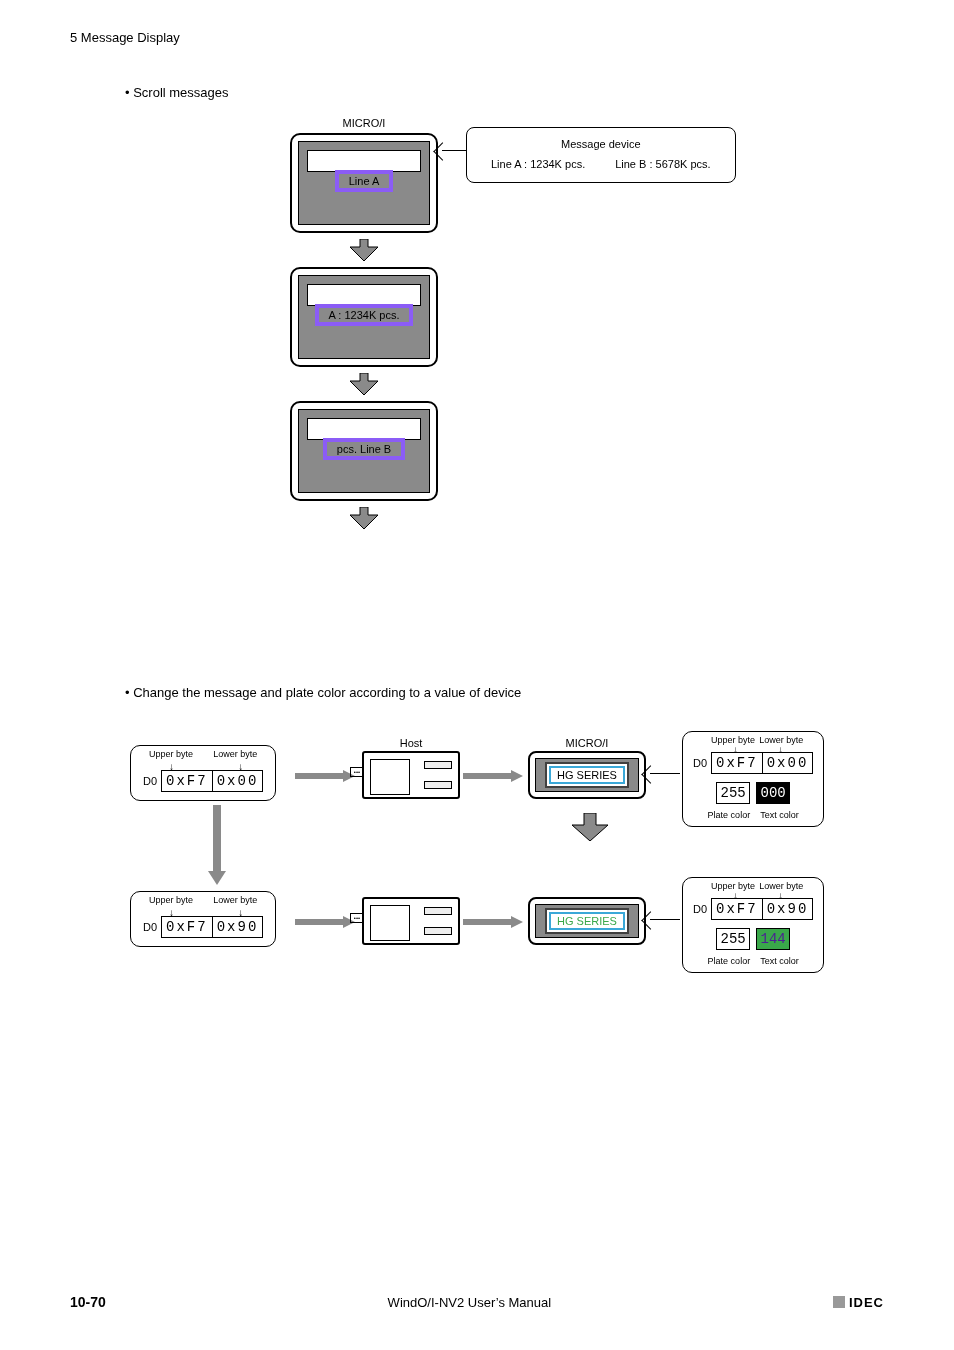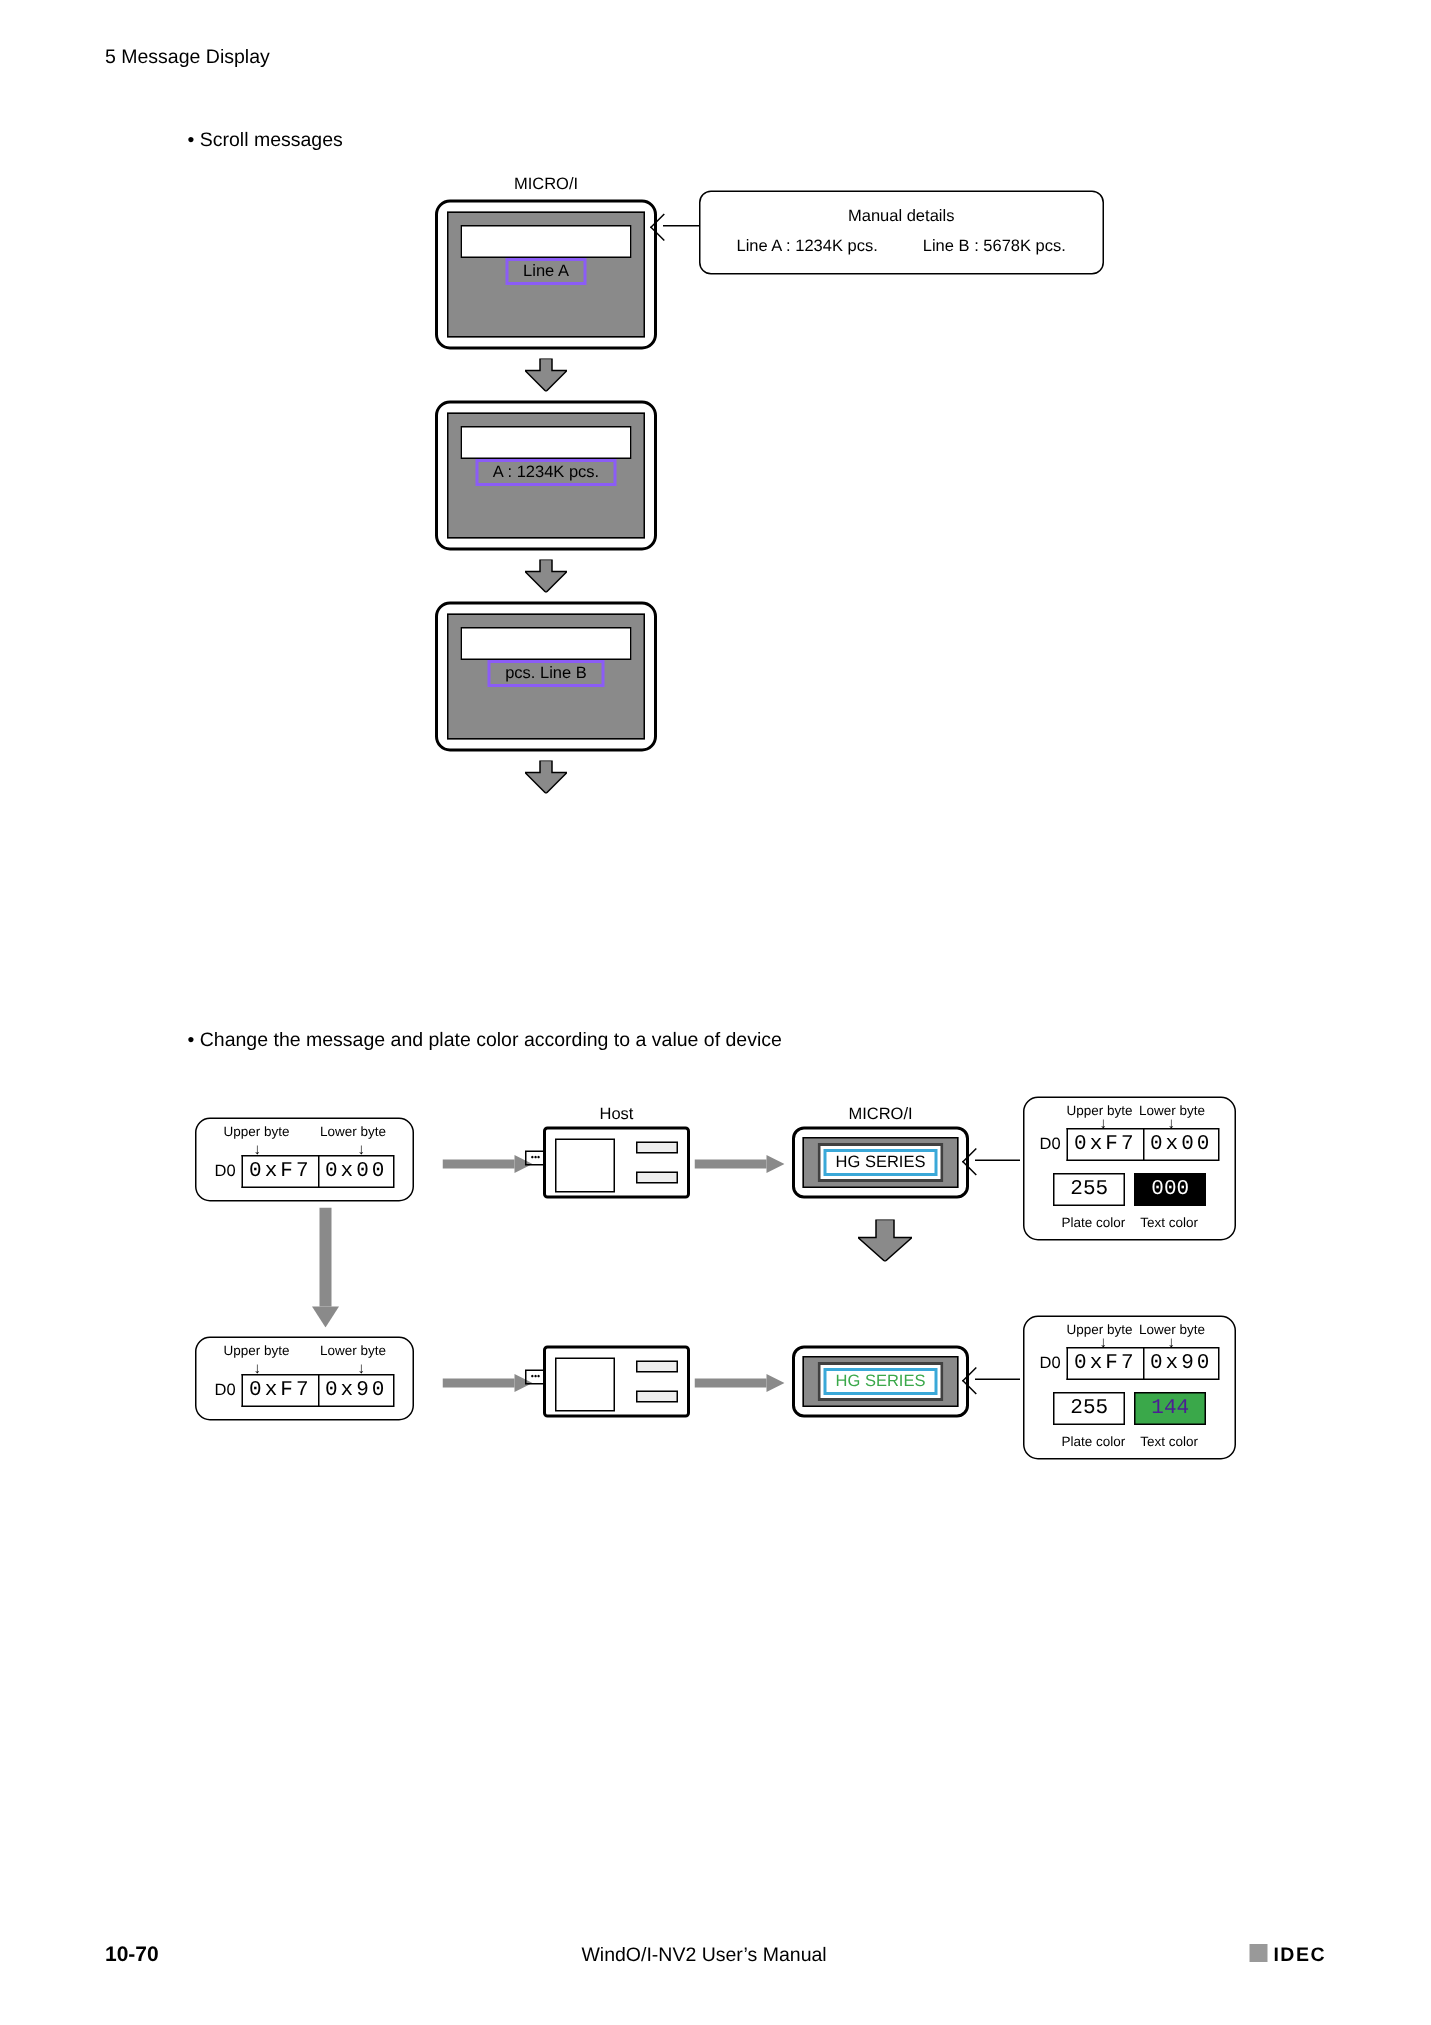--- a/index.html
+++ b/index.html
@@ -25,21 +25,21 @@
   .hmi-inner {
     position: absolute; top: 6px; left: 6px; right: 6px; bottom: 6px;
     background: #8a8a8a; border: 1px solid #000;
   }
   .hmi-field {
     position: absolute; top: 8px; left: 8px; right: 8px; height: 22px;
     background: #fff; border: 1px solid #000;
     display: flex; align-items: center; justify-content: center;
   }
   .hmi-field-inner {
-    border: 2px solid #8b5cf6; padding: 1px 10px;
+    border: 4px solid #8b5cf6; padding: 1px 10px;
     font-size: 11px; white-space: nowrap;
     display: flex; align-items: center; justify-content: center; margin-top: 39px;
   }
   .hmi-label { position: absolute; top: -18px; width: 100%; text-align: center; font-size: 11px; }
   .down-arrow {
     position: absolute; width: 28px; height: 22px;
   }
   .down-arrow svg { width: 100%; height: 100%; }
 
   .callout-box {
@@ -71,21 +71,21 @@
   .byte-lbl { font-size: 11px; }
   .byte-cell {
     border: 1px solid #000; padding: 2px 4px;
     font-family: 'Courier New', monospace; font-size: 14px; letter-spacing: 2px;
     background: #fff; display:inline-block;
   }
   .byte-cell-group { display:flex; }
   .byte-cell-group .byte-cell:first-child { border-right: none; }
 
   .color-swatch {
-    border: 1px solid #000; width: 48px; height: 22px;
+    border: 1px solid #000; width: 34px; height: 22px;
     display:inline-flex; align-items:center; justify-content:center;
     font-family:'Courier New', monospace; font-size: 14px;
   }
   .swatch-row { display:flex; gap:6px; justify-content:center; margin-top:4px; }
   .swatch-labels { display:flex; gap:10px; justify-content:center; font-size:9px; margin-top:2px; }
 
   .plc-box {
     position:absolute; border:2px solid #000; border-radius:3px; width:98px; height:48px; background:#fff;
   }
   .plc-port { position:absolute; left:-14px; top:14px; width:14px; height:10px; border:1px solid #000; font-size:6px; display:flex; align-items:center; justify-content:center; }
@@ -142,21 +142,21 @@
     <div class="hmi-inner">
       <div class="hmi-field">
         <div class="hmi-field-inner">Line A</div>
       </div>
     </div>
   </div>
 
   <div class="callout-lead" style="top:35px; left:152px; width:24px;"></div>
 
   <div class="callout-box" style="top:12px; left:176px;">
-    <div class="callout-title">Manual details</div>
+    <div class="callout-title">Message device</div>
     <div class="callout-row">
       <span>Line A : 1234K pcs.</span>
       <span>Line B : 5678K pcs.</span>
     </div>
   </div>
 
   <div class="down-arrow" style="top:124px; left:60px;">
     <svg viewBox="0 0 28 22">
         <polygon points="10,0 18,0 18,8 28,8 14,22 0,8 10,8" fill="#8a8a8a" stroke="#000" stroke-width="1"></polygon>
       </svg>

